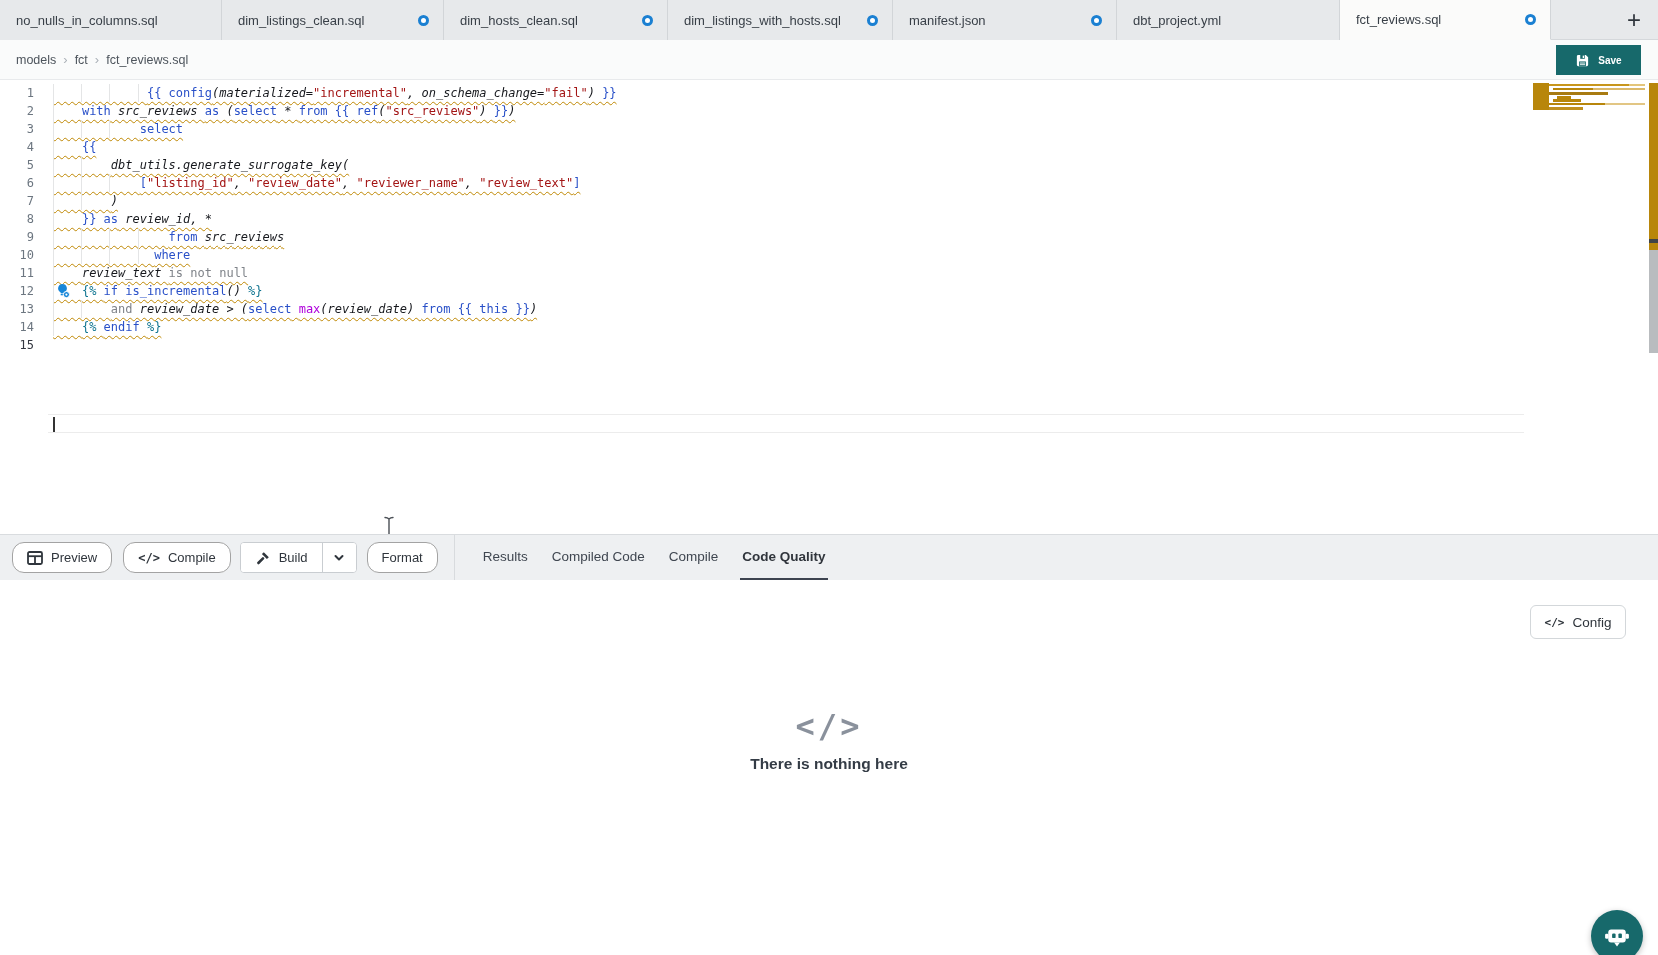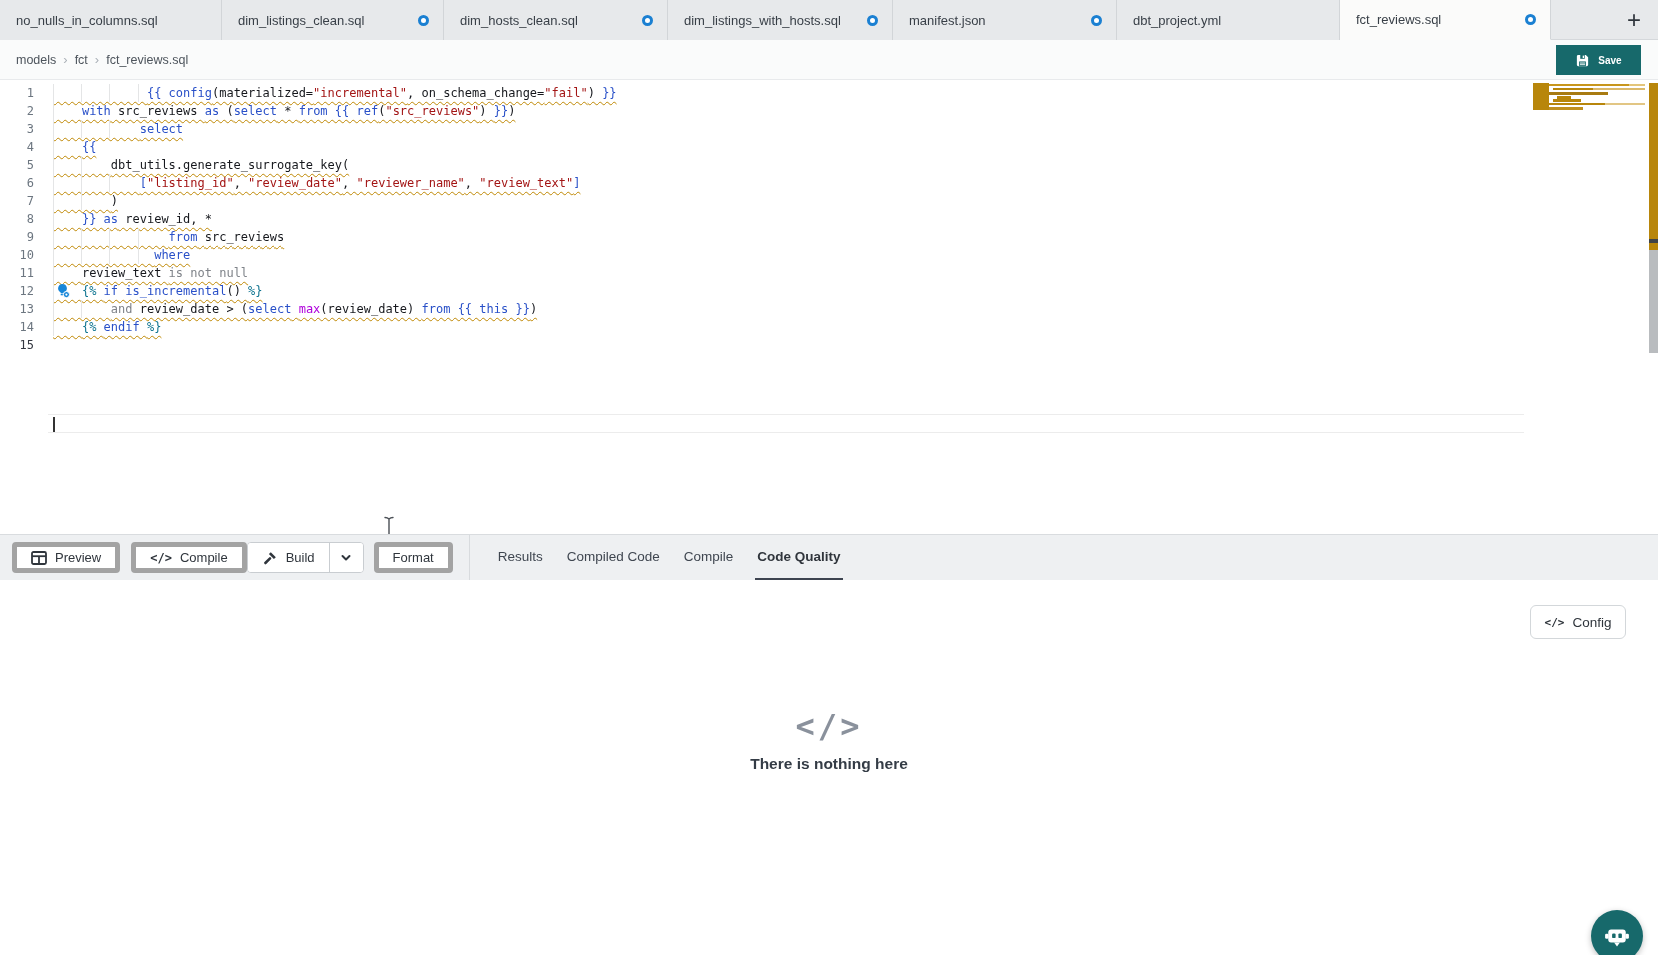--- a/index.html
+++ b/index.html
@@ -43,39 +43,39 @@
   .ltext { position:absolute; left:53px; top:0; }
   .sqg { text-decoration:underline; text-decoration-style:wavy;
          text-decoration-color:#bf8803; text-decoration-thickness:1px;
          text-underline-offset:4px; text-decoration-skip-ink:none; }
   .guide { position:absolute; top:0; width:1px; height:18px; background:#e4e5e6; }
   .tk-kw  { color:#2950c8; }
   .tk-str { color:#a31515; }
   .tk-jt  { color:#0e7490; }
   .tk-fn  { color:#af00db; }
   .tk-dim { color:#7f8389; }
-  .tk-pl  { color:#16181d; }
+  .tk-pl  { color:#16181d;font-style:italic; }
   .curline { position:absolute; left:48px; width:1476px; top:334px; height:19px;
              border-top:1px solid #ececec; border-bottom:1px solid #ececec; }
   .caret { position:absolute; left:53px; top:337px; width:2px; height:15px; background:#333; }
   .bulb { position:absolute; left:55px; top:282px; width:16px; height:16px; cursor:pointer; }
   .ibeam { position:absolute; left:383px; top:436px; }
 
   
   .minimap { position:absolute; left:1533px; top:3px; width:112px; height:60px; cursor:pointer; }
   .mm { position:absolute; }
   .ovr { position:absolute; left:1649px; top:3px; width:9px; height:451px; }
   .ovr .thumb { position:absolute; left:0; top:0; width:9px; height:270px; background:#b9bcbf; }
   .ovr .warn  { position:absolute; left:0; top:0; width:9px; height:167px; background:#b8860b; }
   .ovr .cur   { position:absolute; left:0; top:156px; width:9px; height:4px; background:#3f4347; }
 
   
   .strip { position:relative; height:46px; background:#eef0f2;
            border-top:1px solid #d9dcdf; display:flex; align-items:center; }
-  .pbtn { height:31px; background:#fff; border:5px solid #a3a3a3; border-radius:4px;
+  .pbtn { height:31px; background:#fff; border:1px solid #a3a3a3; border-radius:12px;
           display:flex; align-items:center; gap:8px; padding:0 14px; font-size:13px;
           color:#2f353c; cursor:pointer; font-family:"Liberation Sans",sans-serif; }
   .split { display:flex; height:31px; border:1px solid #c9cdd1; border-radius:4px;
            background:#fff; overflow:hidden; }
   .split .main { border:none; border-radius:0; height:29px; }
   .split .chev { width:34px; height:29px; border:none; border-left:1px solid #c9cdd1;
                  background:#fff; display:flex; align-items:center; justify-content:center;
                  cursor:pointer; }
   .code-glyph { font-family:"DejaVu Sans Mono",monospace; font-weight:700; font-size:12px; color:#2f353c; }
   .vdiv { width:1px; height:46px; background:#d8dbde; margin-left:16px; }
@@ -219,21 +219,21 @@
       </svg>
     </span>
     <span>Preview</span>
   </button>
 
   <button class="pbtn" style="margin-left:11px">
     <span class="code-glyph">&lt;/&gt;</span>
     <span>Compile</span>
   </button>
 
-  <div class="split" style="">
+  <div class="split" style="margin-left:9px">
     <button class="pbtn main">
       <span style="display:flex">
         <svg width="16" height="16" viewBox="0 0 16 16">
           <path d="M8.8 2.2 L13.8 7.2 L11.9 9.1 L6.9 4.1 Z" fill="#2f353c"></path>
           <rect x="1.2" y="9.4" width="9" height="2.6" rx="1.2" transform="rotate(-45 5.7 10.7)" fill="#2f353c"></rect>
         </svg>
       </span>
       <span>Build</span>
     </button>
     <button class="chev">

